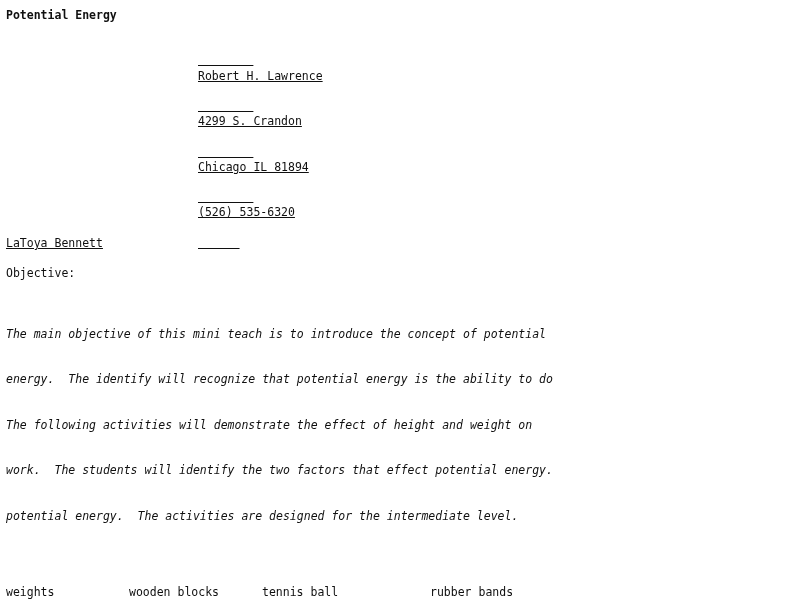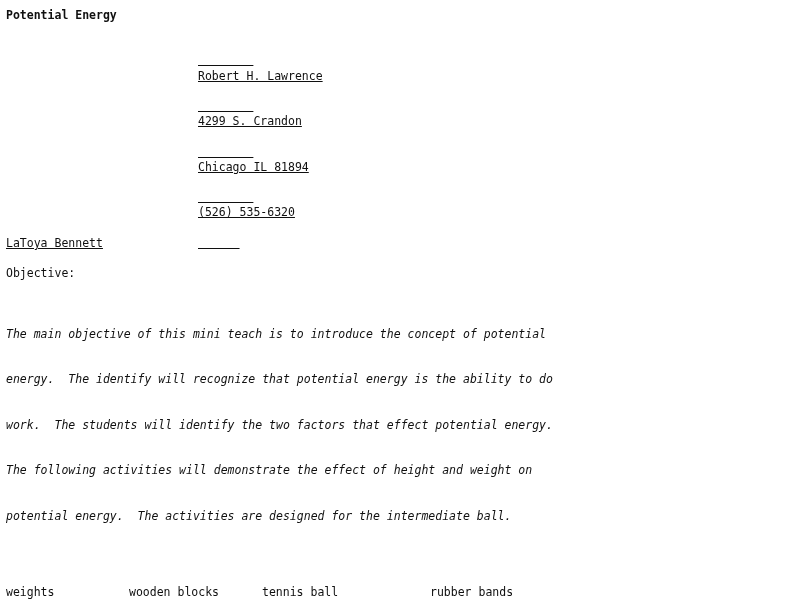--- a/index.html
+++ b/index.html
@@ -89,23 +89,23 @@
 
     <div class="spacer-lg"></div>
 
     <div class="section-head">Objective:</div>
 
     <div class="spacer-lg"></div>
 
     <div class="para">
       <div>The main objective of this mini teach is to introduce the concept of potential</div>
       <div>energy.  The identify will recognize that potential energy is the ability to do</div>
+      <div>The following activities will demonstrate the effect of height and weight on</div>
       <div>work.  The students will identify the two factors that effect potential energy.</div>
-      <div>The following activities will demonstrate the effect of height and weight on</div>
-      <div>potential energy.  The activities are designed for the intermediate ball.</div>
+      <div>potential energy.  The activities are designed for the intermediate level.</div>
     </div>
 
     <div class="spacer-lg"></div>
 
 
     <div class="spacer-lg"></div>
 
     <div class="materials">
       <span>weights</span>
       <span>wooden blocks</span>

